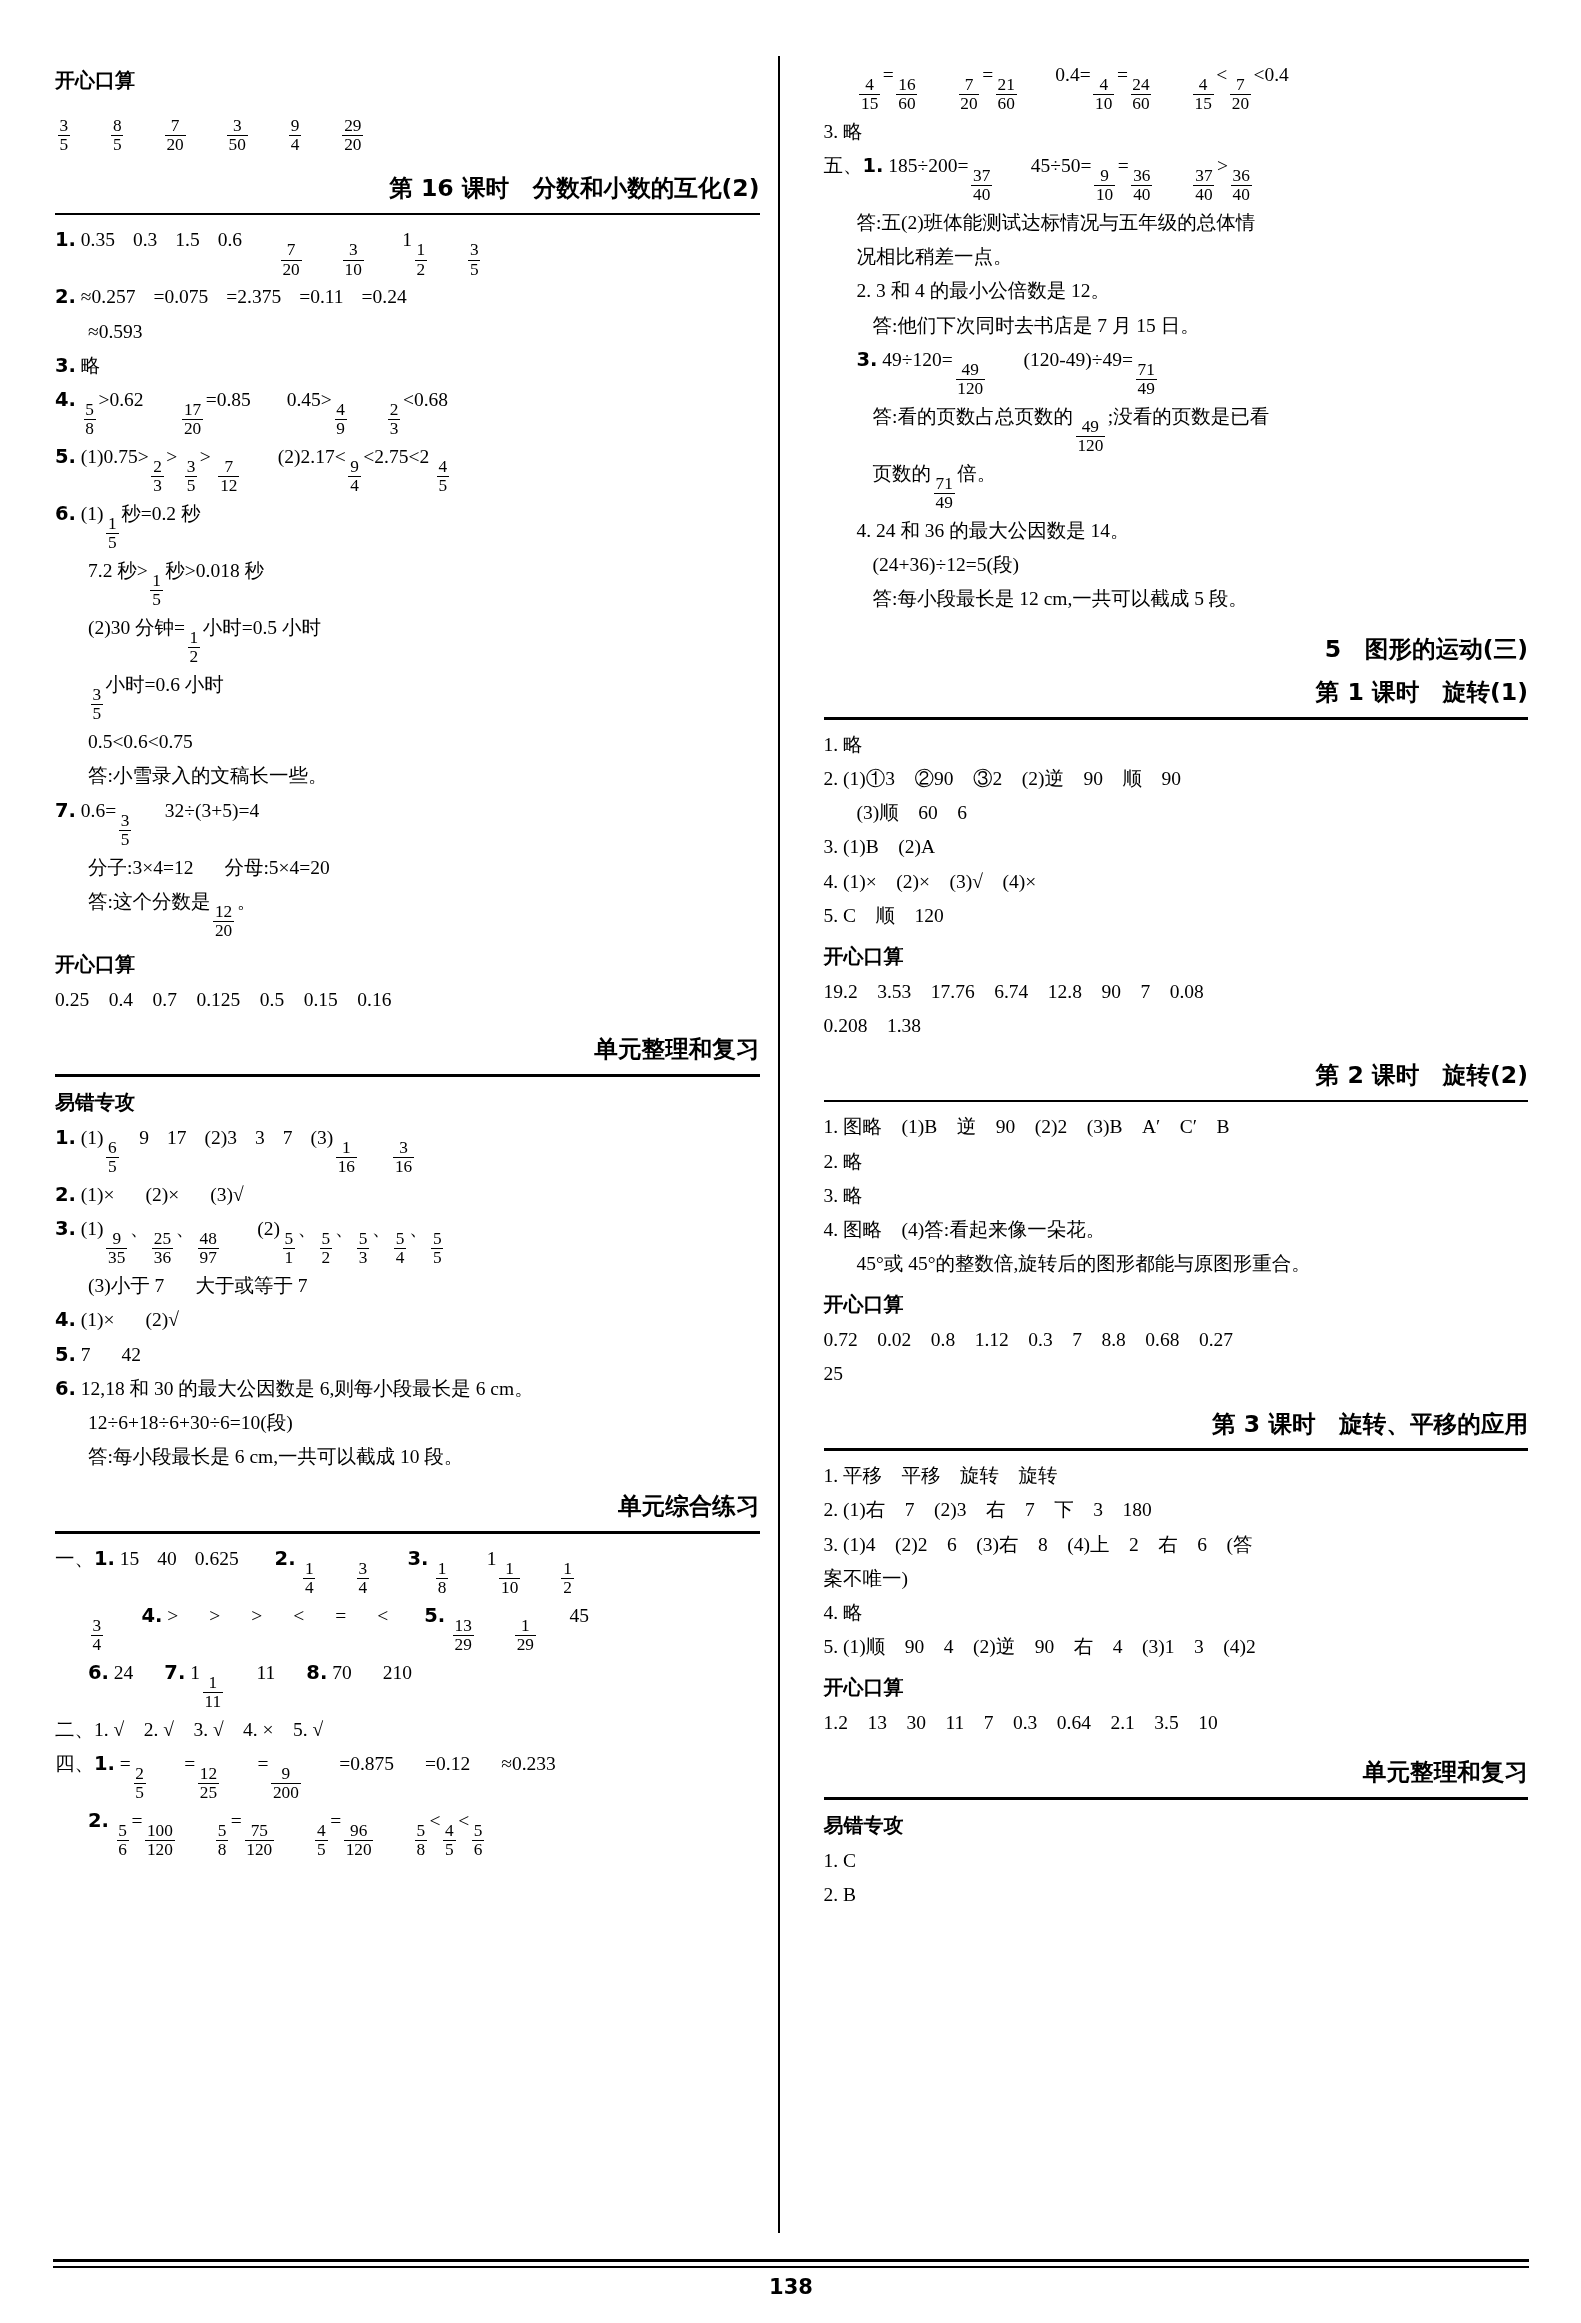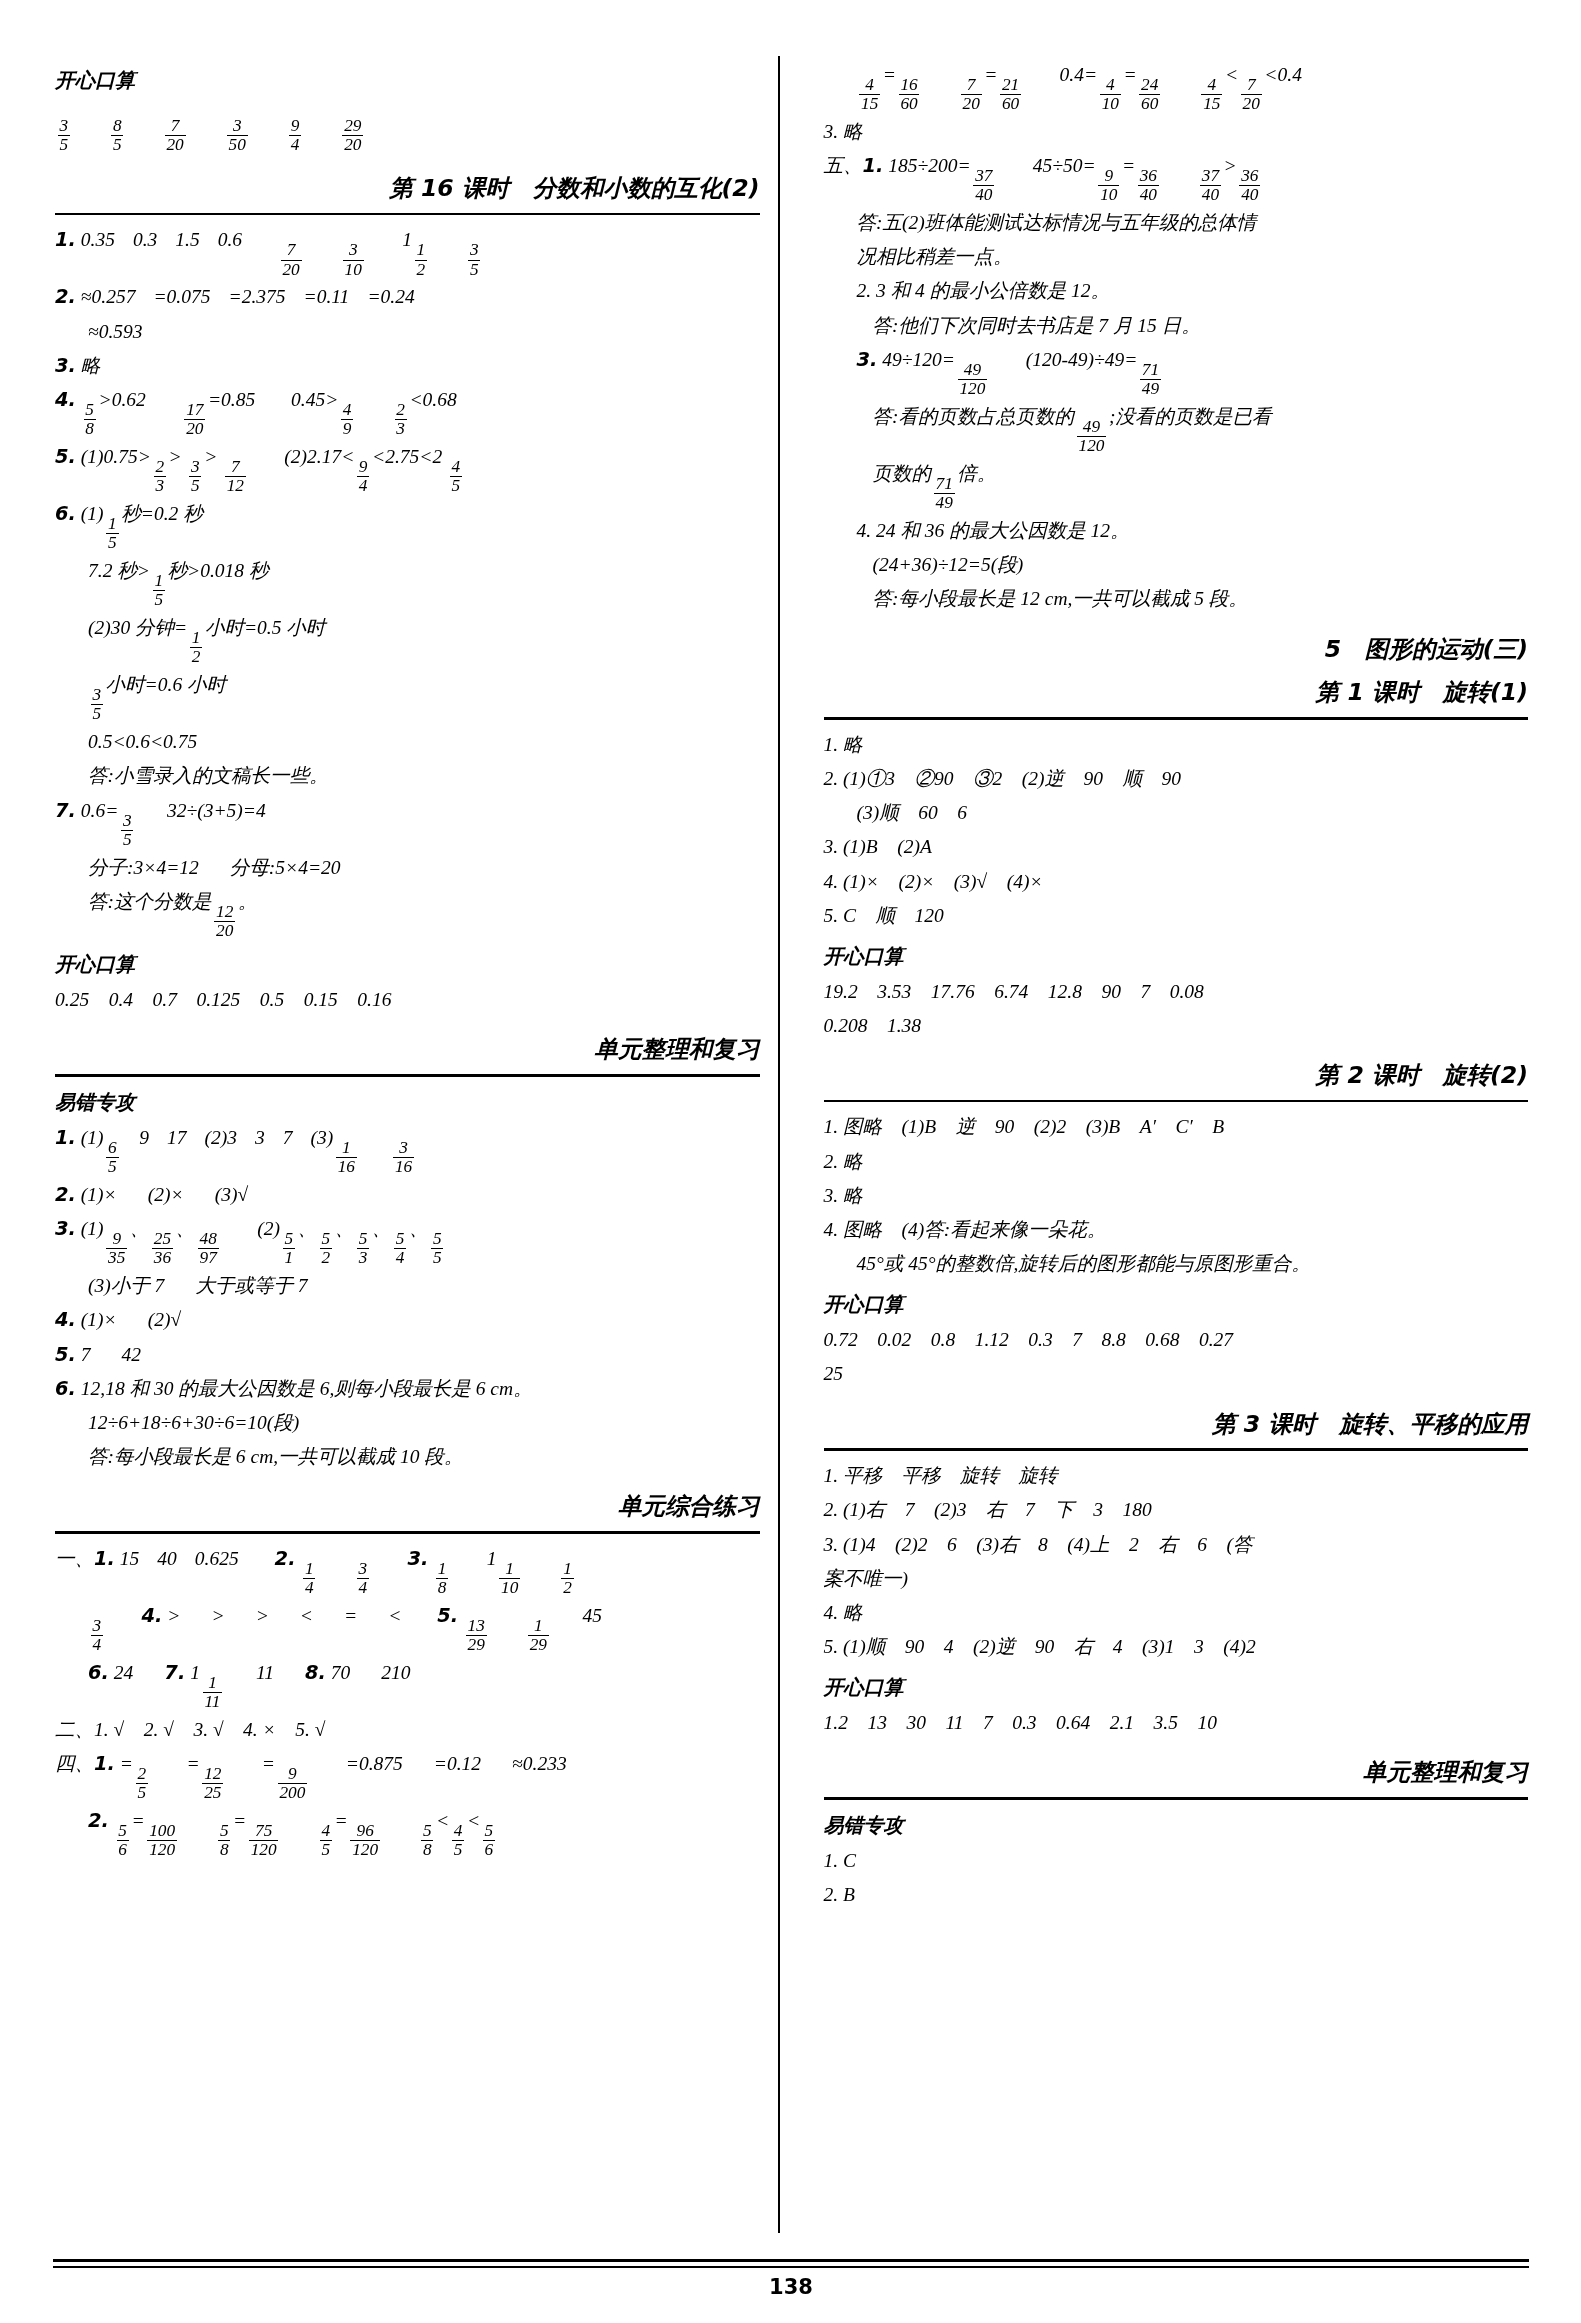--- a/index.html
+++ b/index.html
@@ -23,21 +23,20 @@
     width:1473px;
     height:2182px;
     display:flex;
     gap:64px;
   }
   .col{
     width:705px;
     position:relative;
     font-size:19.5px;
     line-height:1.62;
-    font-style:italic;
   }
   .divider{
     position:absolute;
     left:778px; top:56px;
     width:1.8px; height:2177px;
     background:#000;
   }
   .sub-head{
     font-family:"DejaVu Sans", sans-serif;
     font-weight:bold;
@@ -484,21 +483,21 @@
             <span class="top">49</span>
             <span class="bot">120</span>
           </span>;没看的页数是已看
       </div>
       <div class="line indent2">
         页数的<span class="frac">
             <span class="top">71</span>
             <span class="bot">49</span>
           </span>倍。
       </div>
-      <div class="line indent">4. 24 和 36 的最大公因数是 12。</div>
+      <div class="line indent">4. 24 和 36 的最大公因数是 14。</div>
       <div class="line indent2">(24+36)÷12=5(段)</div>
       <div class="line indent2">答:每小段最长是 12 cm,一共可以截成 5 段。</div>
 
       <div class="title-wrap">
         <div class="txt">5　图形的运动(三)</div>
 
       </div>
       <div class="title-wrap" style="margin-top:-3.6px;">
         <div class="txt">第 1 课时　旋转(1)</div>
         <div class="title-rule"></div>

